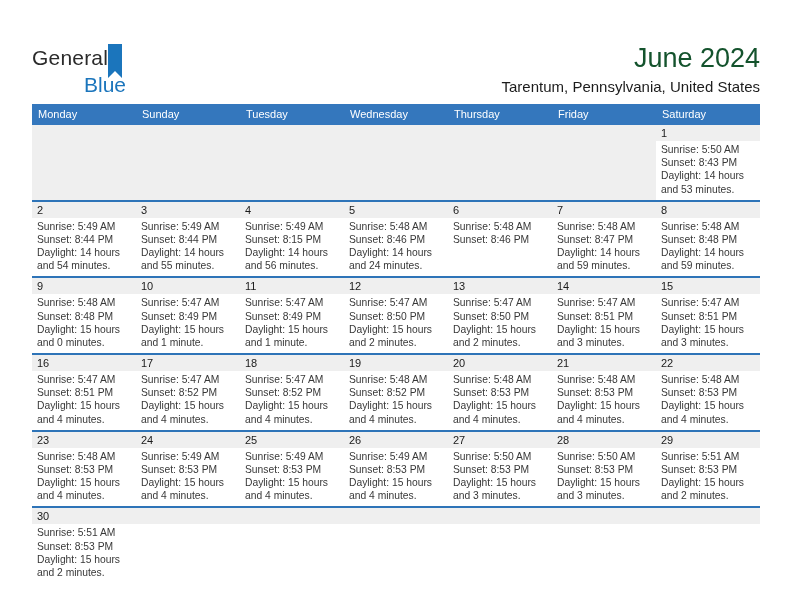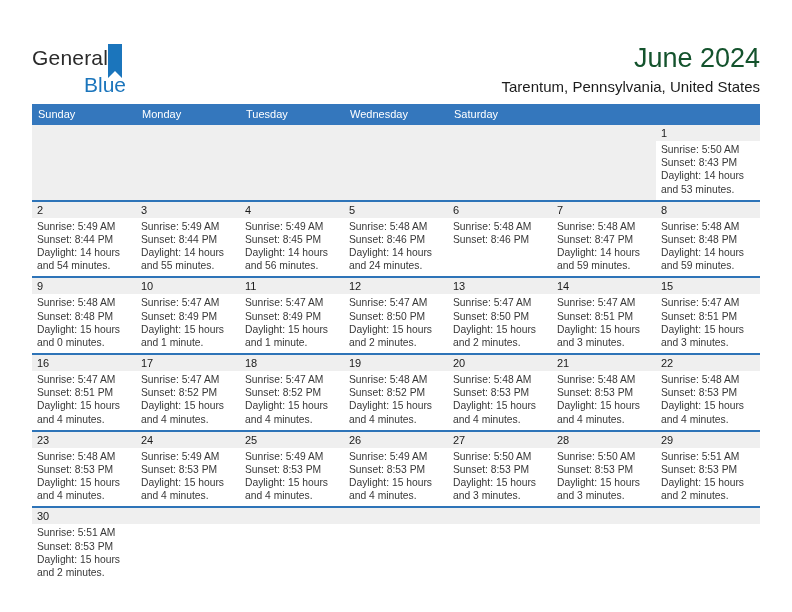--- a/index.html
+++ b/index.html
@@ -88,24 +88,26 @@
       <span class="logo-blue">Blue</span>
     </div>
     <div class="titles">
       <div class="month-title">June 2024</div>
       <div class="location">Tarentum, Pennsylvania, United States</div>
     </div>
   </div>
 
   <div class="calendar">
     <div class="weekday-header" id="weekday-header">
+        <div class="weekday-cell">Monday</div>
         <div class="weekday-cell">Sunday</div>
-        <div class="weekday-cell">Monday</div>
         <div class="weekday-cell">Tuesday</div>
         <div class="weekday-cell">Wednesday</div>
+        <div class="weekday-cell">Thursday</div>
+        <div class="weekday-cell">Friday</div>
         <div class="weekday-cell">Saturday</div>
       </div>
     <div id="calendar-body">
         <div class="week-row first">
           <div class="day-cell lead">
             <div class="day-strip"></div>
           </div>
           <div class="day-cell lead">
             <div class="day-strip"></div>
           </div>
@@ -144,21 +146,21 @@
             <div class="day-details">
               <div>Sunrise: 5:49 AM</div>
               <div>Sunset: 8:44 PM</div>
               <div>Daylight: 14 hours and 55 minutes.</div>
             </div>
           </div>
           <div class="day-cell">
             <div class="day-strip"><span>4</span></div>
             <div class="day-details">
               <div>Sunrise: 5:49 AM</div>
-              <div>Sunset: 8:45 PM</div>
+              <div>Sunset: 8:15 PM</div>
               <div>Daylight: 14 hours and 56 minutes.</div>
             </div>
           </div>
           <div class="day-cell">
             <div class="day-strip"><span>5</span></div>
             <div class="day-details">
               <div>Sunrise: 5:48 AM</div>
               <div>Sunset: 8:46 PM</div>
               <div>Daylight: 14 hours and 24 minutes.</div>
             </div>

